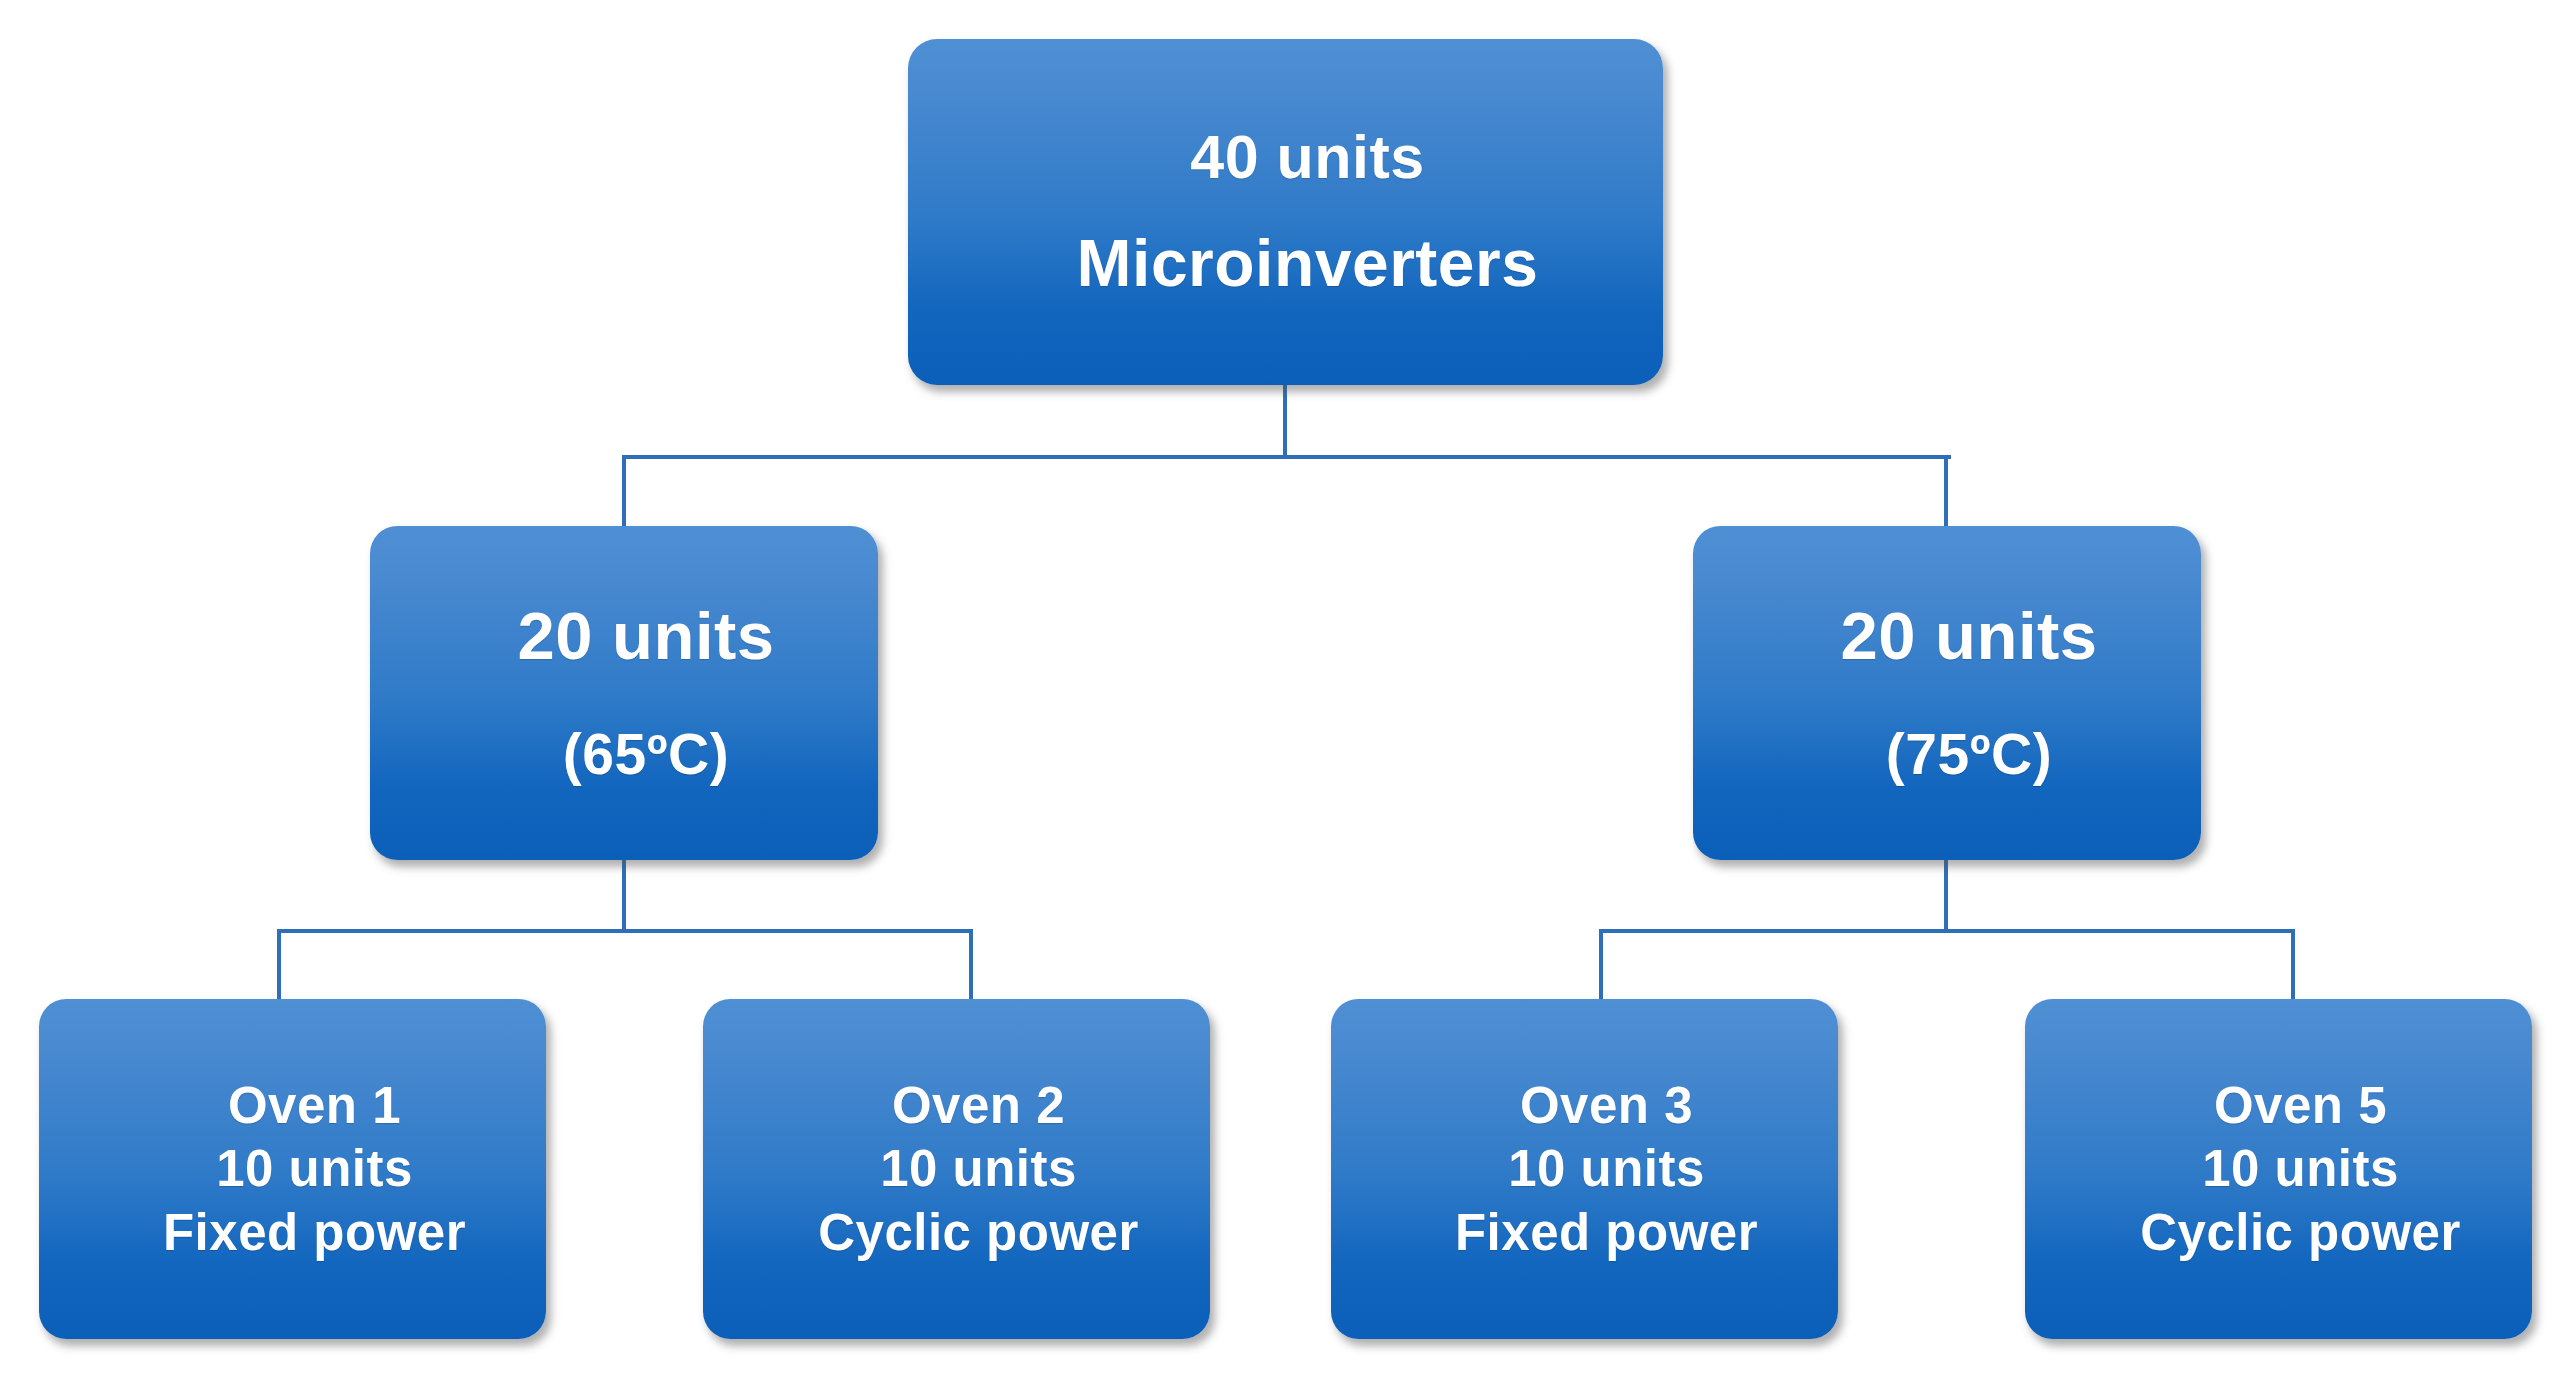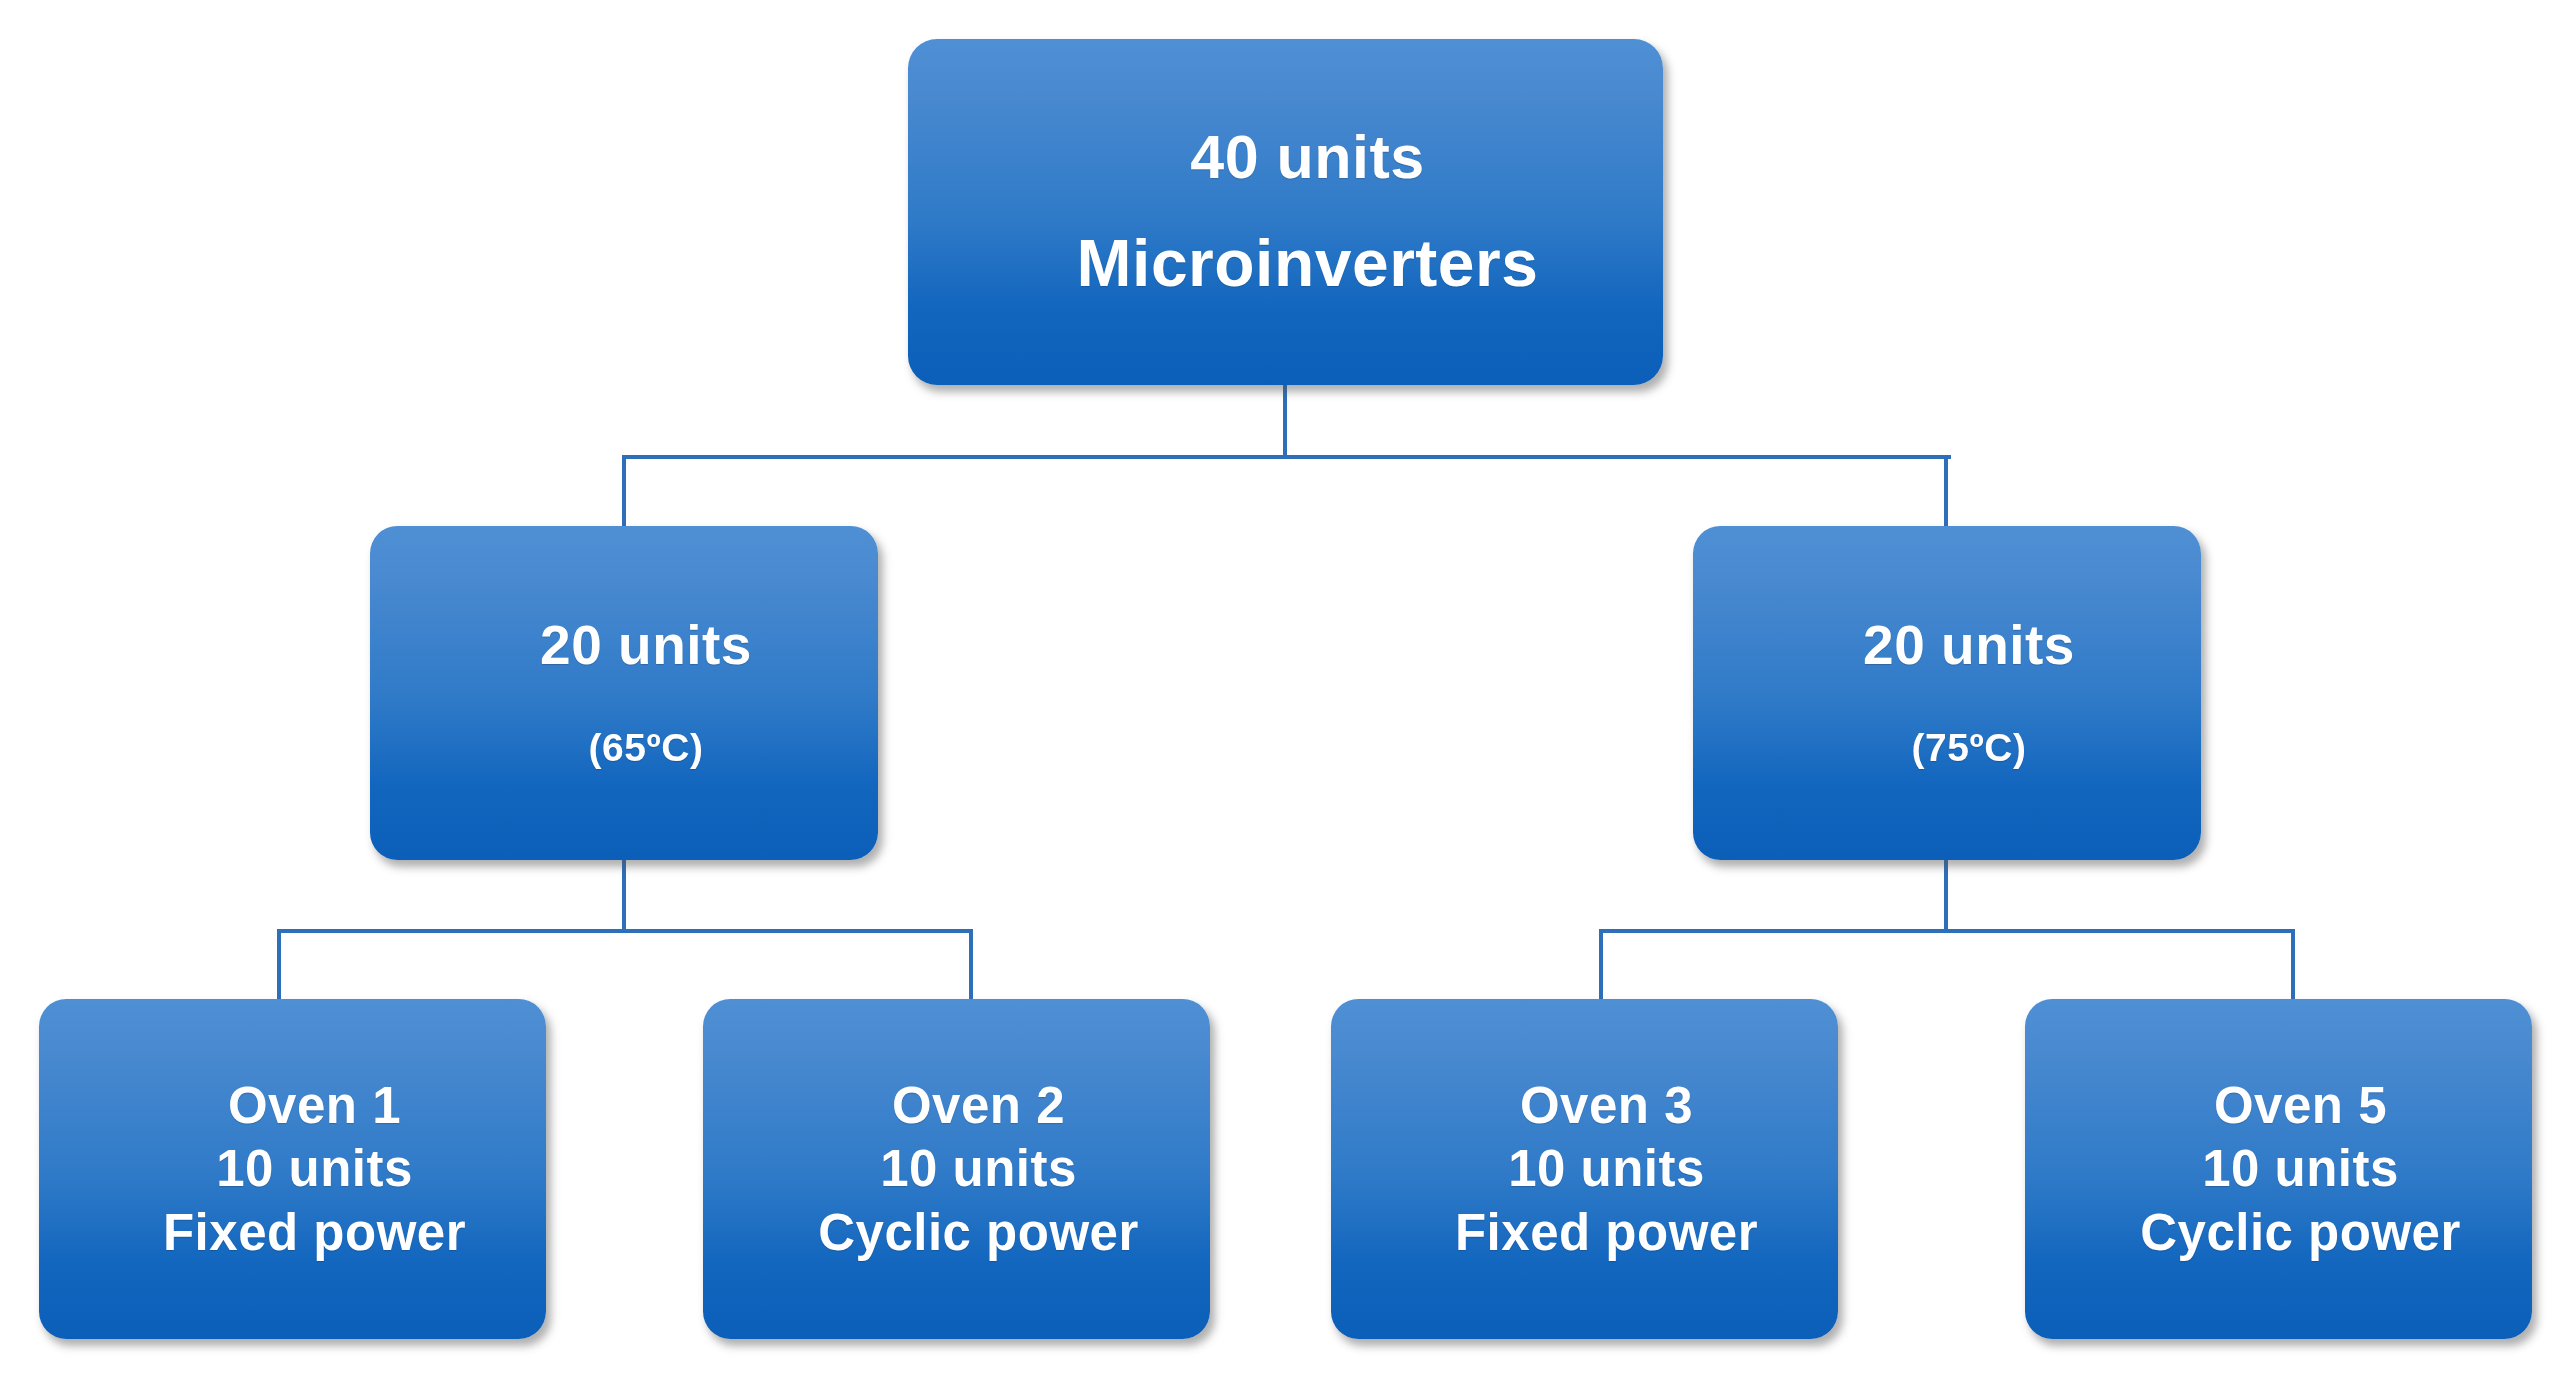--- a/index.html
+++ b/index.html
@@ -53,22 +53,22 @@
   }
   .node.root .line1 { font-size: 61px; margin-bottom: 37px; }
   .node.root .line2 { font-size: 66px; }
 
   .node.level2 {
     width: 508px; height: 334px;
     top: 526px;
   }
   .node.level2.left  { left: 370px; }
   .node.level2.right { left: 1693px; }
-  .node.level2 .line1 { font-size: 55px; margin-bottom: 15.7px; }
-  .node.level2 .line2 { font-size: 39px; margin-top: 36px; }
+  .node.level2 .line1 { font-size: 67px; margin-bottom: 15.7px; }
+  .node.level2 .line2 { font-size: 57px; margin-top: 36px; }
 
   .node.oven {
     width: 507px; height: 340px;
     top: 999px;
   }
   .node.oven.o1 { left: 39px; }
   .node.oven.o2 { left: 703px; }
   .node.oven.o3 { left: 1331px; }
   .node.oven.o4 { left: 2025px; }
   .node.oven .oline { font-size: 51px; line-height: 1.24; }

